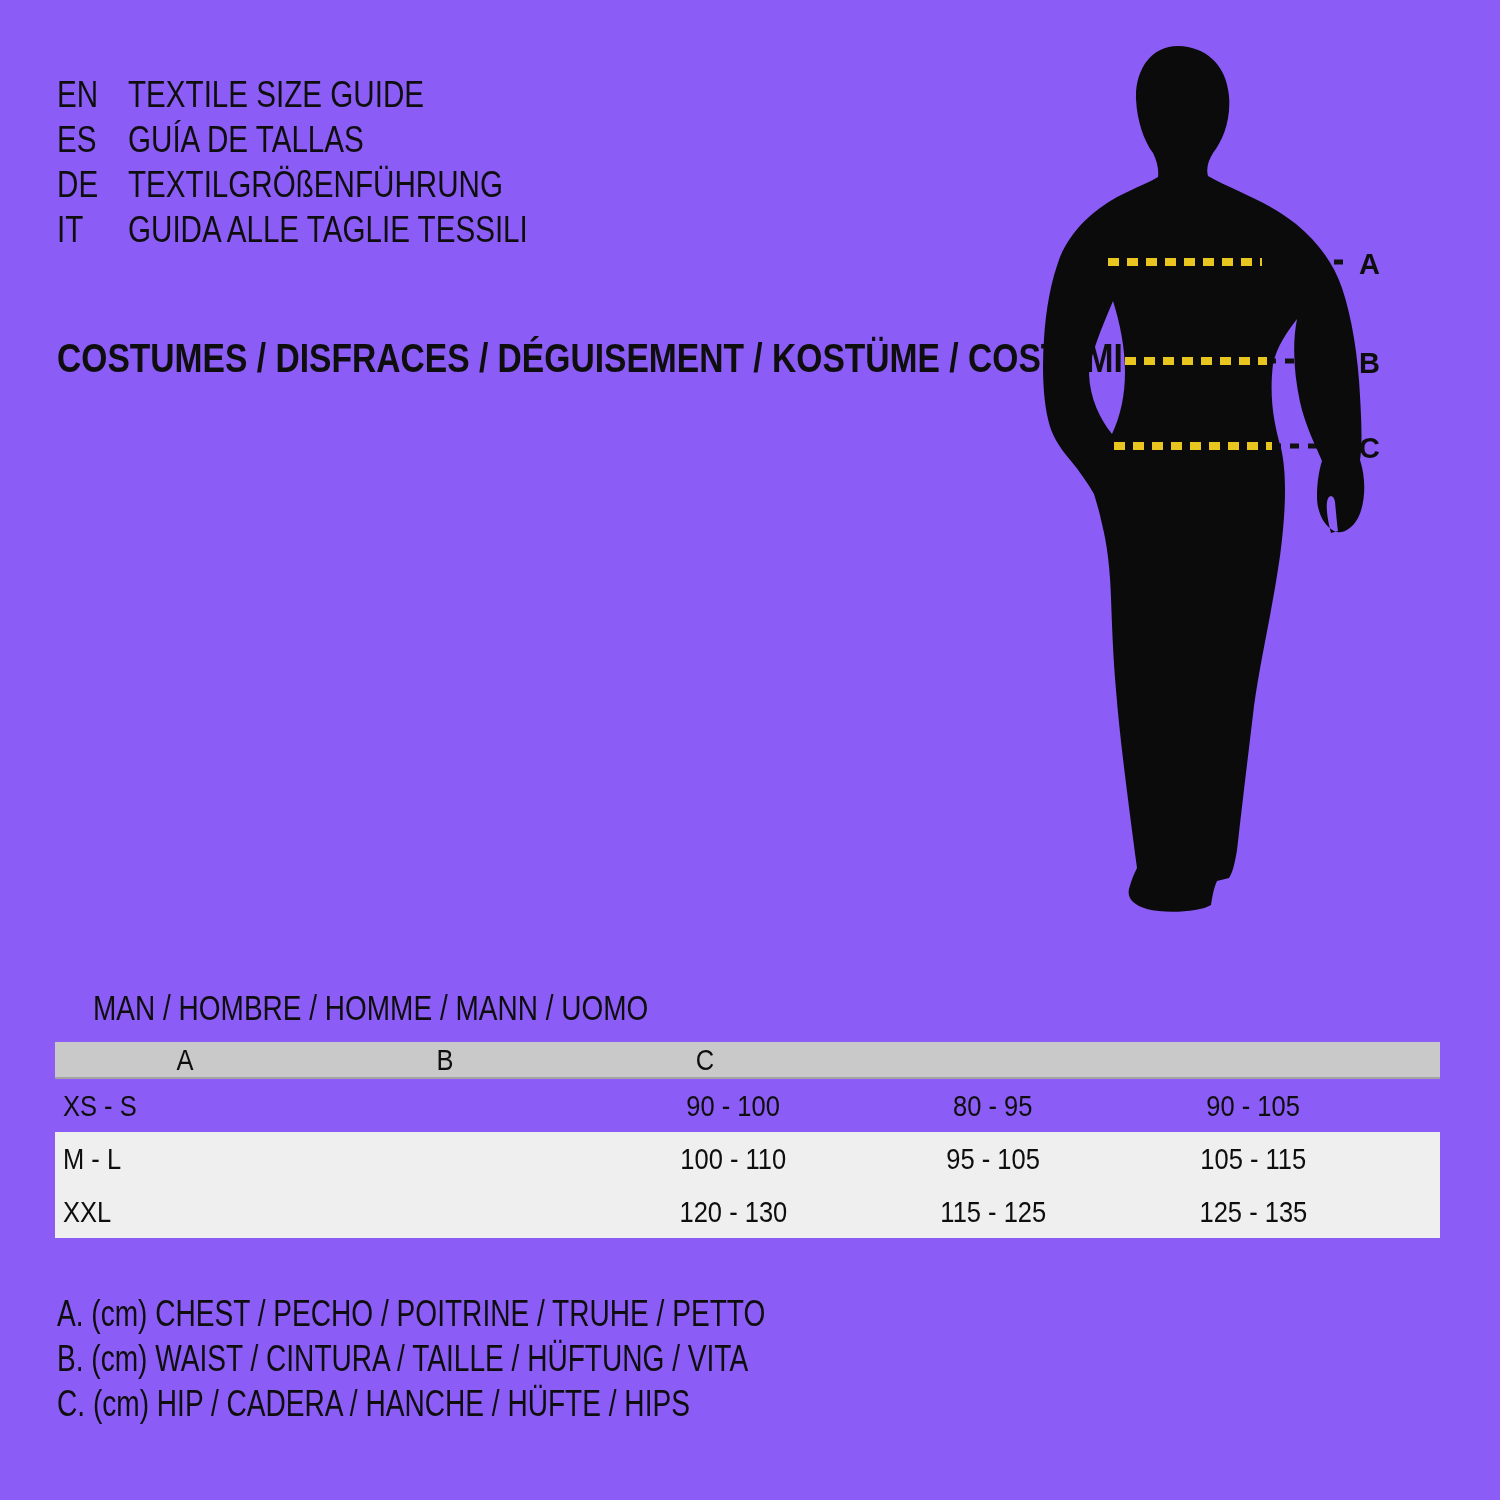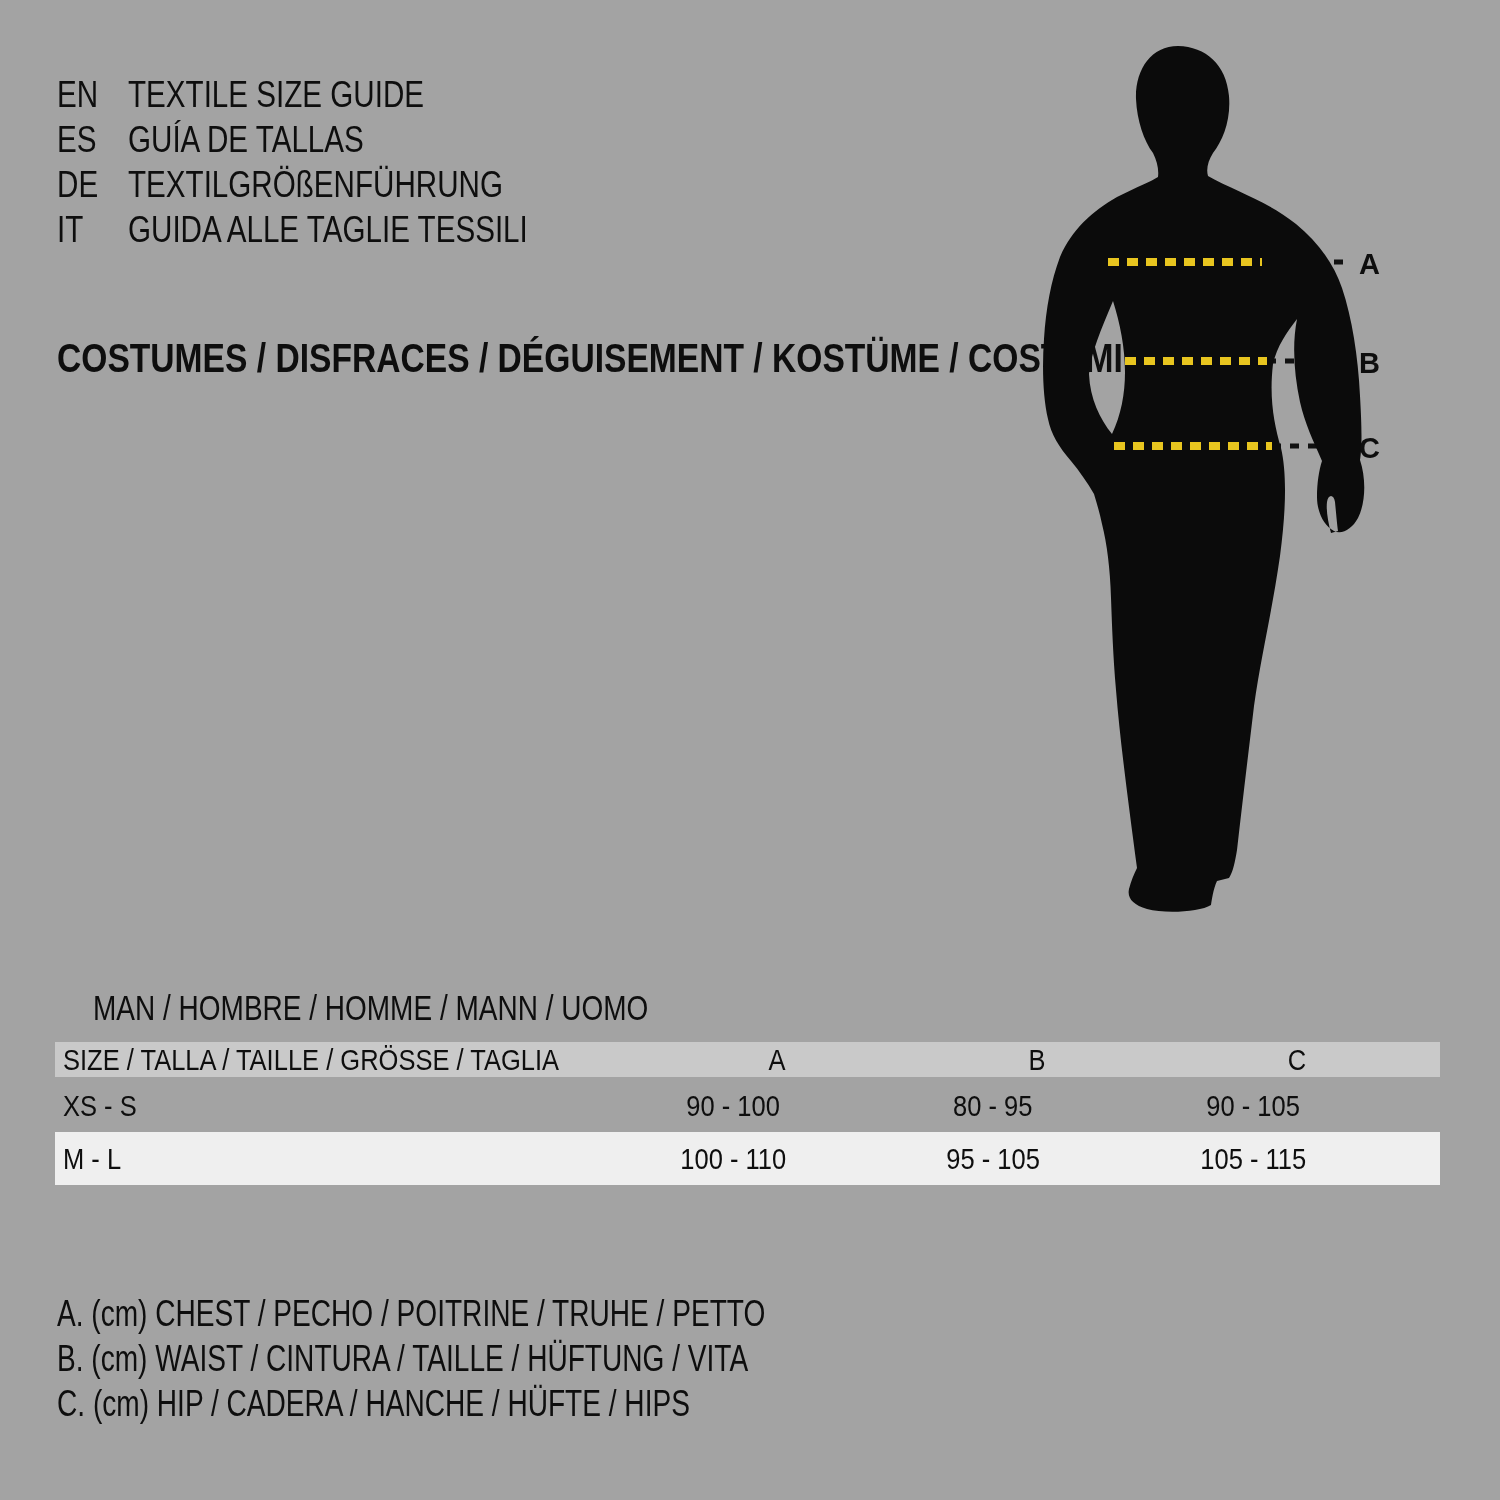--- a/index.html
+++ b/index.html
@@ -1,17 +1,17 @@
 <!DOCTYPE html>
 <html><head>
 <meta charset="utf-8">
 <style>
   html,body{margin:0;padding:0;background:#fff;}
   .canvas{
-    position:relative;width:1500px;height:1500px;background:#a3a3a3;
+    position:relative;width:1500px;height:1500px;background:#8b5cf6;
     font-family:"Liberation Sans","DejaVu Sans",sans-serif;color:#0e0e0e;overflow:hidden;
   }
   
   .cond{display:inline-block;transform:scaleX(0.80);transform-origin:0 50%;white-space:nowrap;}
   .cond-c{display:inline-block;transform:scaleX(0.85);transform-origin:50% 50%;white-space:nowrap;}
 
   
   .lang-list{position:absolute;left:57px;top:72px;font-size:37px;line-height:45px;}
   .lang-row{display:flex;height:45px;align-items:center;}
   .lang-code{flex:0 0 71px;}
@@ -134,36 +134,41 @@
     <text class="measure-label" x="1359" y="373">B</text>
     <text class="measure-label" x="1359" y="458">C</text>
   </svg>
 
   <div class="man-heading">
     <span class="cond">MAN / HOMBRE / HOMME / MANN / UOMO</span>
   </div>
 
   <div class="size-table">
     <div class="t-row t-header">
-      <div class="col-size"><span class="cond">SIZE / TALLA / TAILLE / GRÖSSE / TAGLIA</span></div>
       <div class="col-a"><span class="cond-c">A</span></div>
       <div class="col-b"><span class="cond-c">B</span></div>
       <div class="col-c"><span class="cond-c">C</span></div>
     </div>
     <div class="t-row">
       <div class="col-size"><span class="cond">XS - S</span></div>
       <div class="col-a"><span class="cond-c">90 - 100</span></div>
       <div class="col-b"><span class="cond-c">80 - 95</span></div>
       <div class="col-c"><span class="cond-c">90 - 105</span></div>
     </div>
     <div class="t-row alt">
       <div class="col-size"><span class="cond">M - L</span></div>
       <div class="col-a"><span class="cond-c">100 - 110</span></div>
       <div class="col-b"><span class="cond-c">95 - 105</span></div>
       <div class="col-c"><span class="cond-c">105 - 115</span></div>
+    </div>
+    <div class="t-row alt">
+      <div class="col-size"><span class="cond">XXL</span></div>
+      <div class="col-a"><span class="cond-c">120 - 130</span></div>
+      <div class="col-b"><span class="cond-c">115 - 125</span></div>
+      <div class="col-c"><span class="cond-c">125 - 135</span></div>
     </div>
   </div>
 
   <div class="legend">
     <div class="legend-row">
         <span class="cond">A. (cm) CHEST / PECHO / POITRINE / TRUHE / PETTO</span>
       </div>
     <div class="legend-row">
         <span class="cond">B. (cm) WAIST / CINTURA / TAILLE / HÜFTUNG / VITA</span>
       </div>

